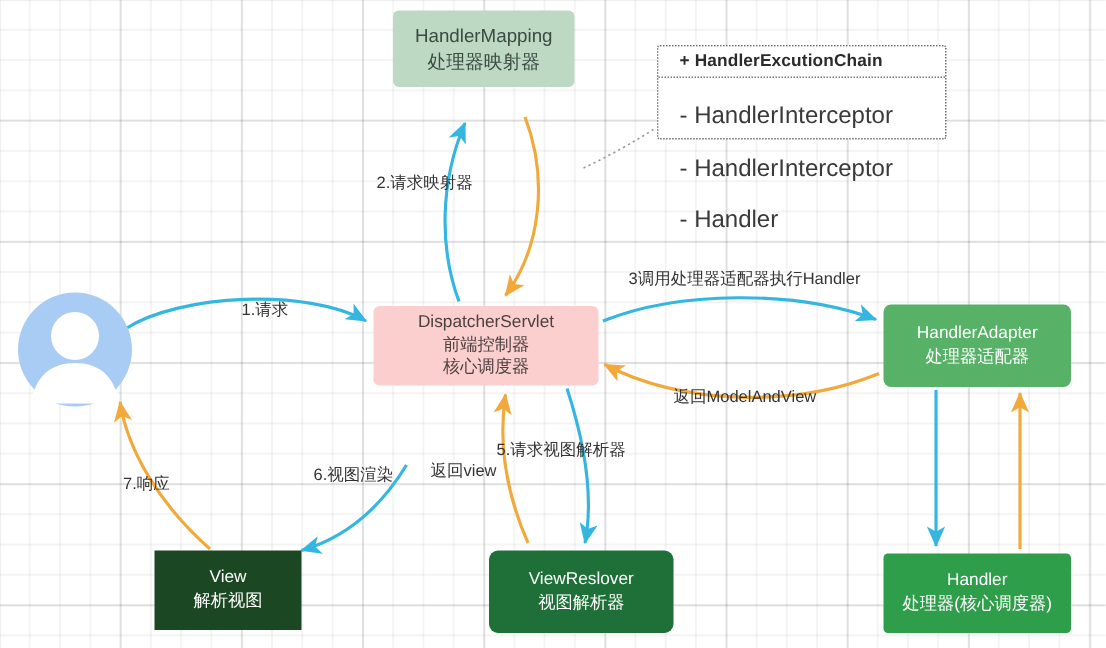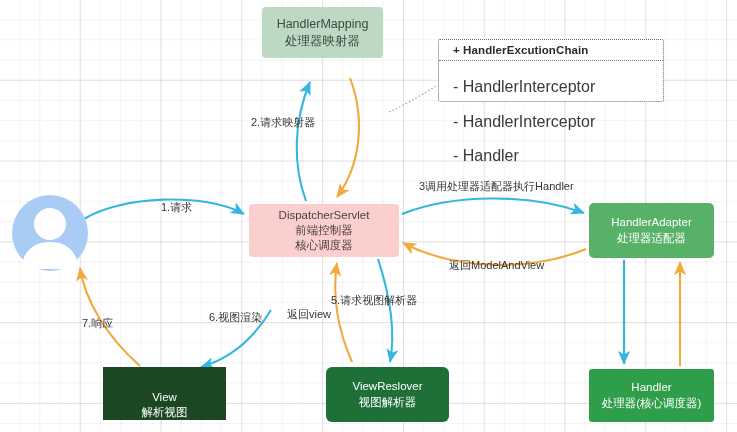--- a/index.html
+++ b/index.html
@@ -25,28 +25,28 @@
   .node{position:absolute;display:flex;flex-direction:column;align-items:center;
         justify-content:center;text-align:center;line-height:1.32;box-sizing:border-box;}
   .node .ln{display:block;white-space:nowrap;}
 
   #n-handlermapping{left:262px;top:7px;width:121px;height:51px;background:#bdd9c3;
      border-radius:4px;color:#3c4a41;font-size:12.5px;}
   #n-dispatcher{left:249px;top:204px;width:150px;height:53px;background:#fbcfce;
      border-radius:4px;color:#4c4040;font-size:11.5px;}
   #n-handleradapter{left:589px;top:203px;width:125px;height:55px;background:#57b167;
      border-radius:5px;color:#ffffff;font-size:11.5px;}
-  #n-view{left:103px;top:367px;width:123px;height:53px;background:#1b4723;
-     color:#ffffff;font-size:11.5px;justify-content:flex-end;}
+  #n-view{left:103px;top:367px;width:98px;height:53px;background:#1b4723;
+     color:#ffffff;font-size:11.5px;}
   #n-viewreslover{left:326px;top:367px;width:123px;height:55px;background:#1f7038;
      border-radius:6px;color:#ffffff;font-size:11.5px;}
   #n-handler{left:589px;top:369px;width:125px;height:53px;background:#2f9e4a;
      border-radius:3px;color:#ffffff;font-size:11.5px;}
 
-  #note{position:absolute;left:438px;top:39px;width:226px;height:63px;
+  #note{position:absolute;left:438px;top:30px;width:193px;height:63px;
         border:1px dotted #6b6b6b;background:#ffffff;box-sizing:border-box;
         border-radius:2px;}
   #note .note-title{font-size:11.5px;font-weight:bold;color:#2b2b2b;
         padding:4px 0 4px 14px;border-bottom:1px dotted #7a7a7a;letter-spacing:.1px;}
   #note .note-body{padding:3px 0 0 14px;}
   #note .note-body div{font-size:16px;color:#3a3a3a;line-height:1.42;margin-top:12px;}
 
   #avatar{position:absolute;left:10px;top:193px;width:80px;height:80px;}
 
   .lbl{position:absolute;font-size:11px;color:#333333;white-space:nowrap;line-height:1.3;}

